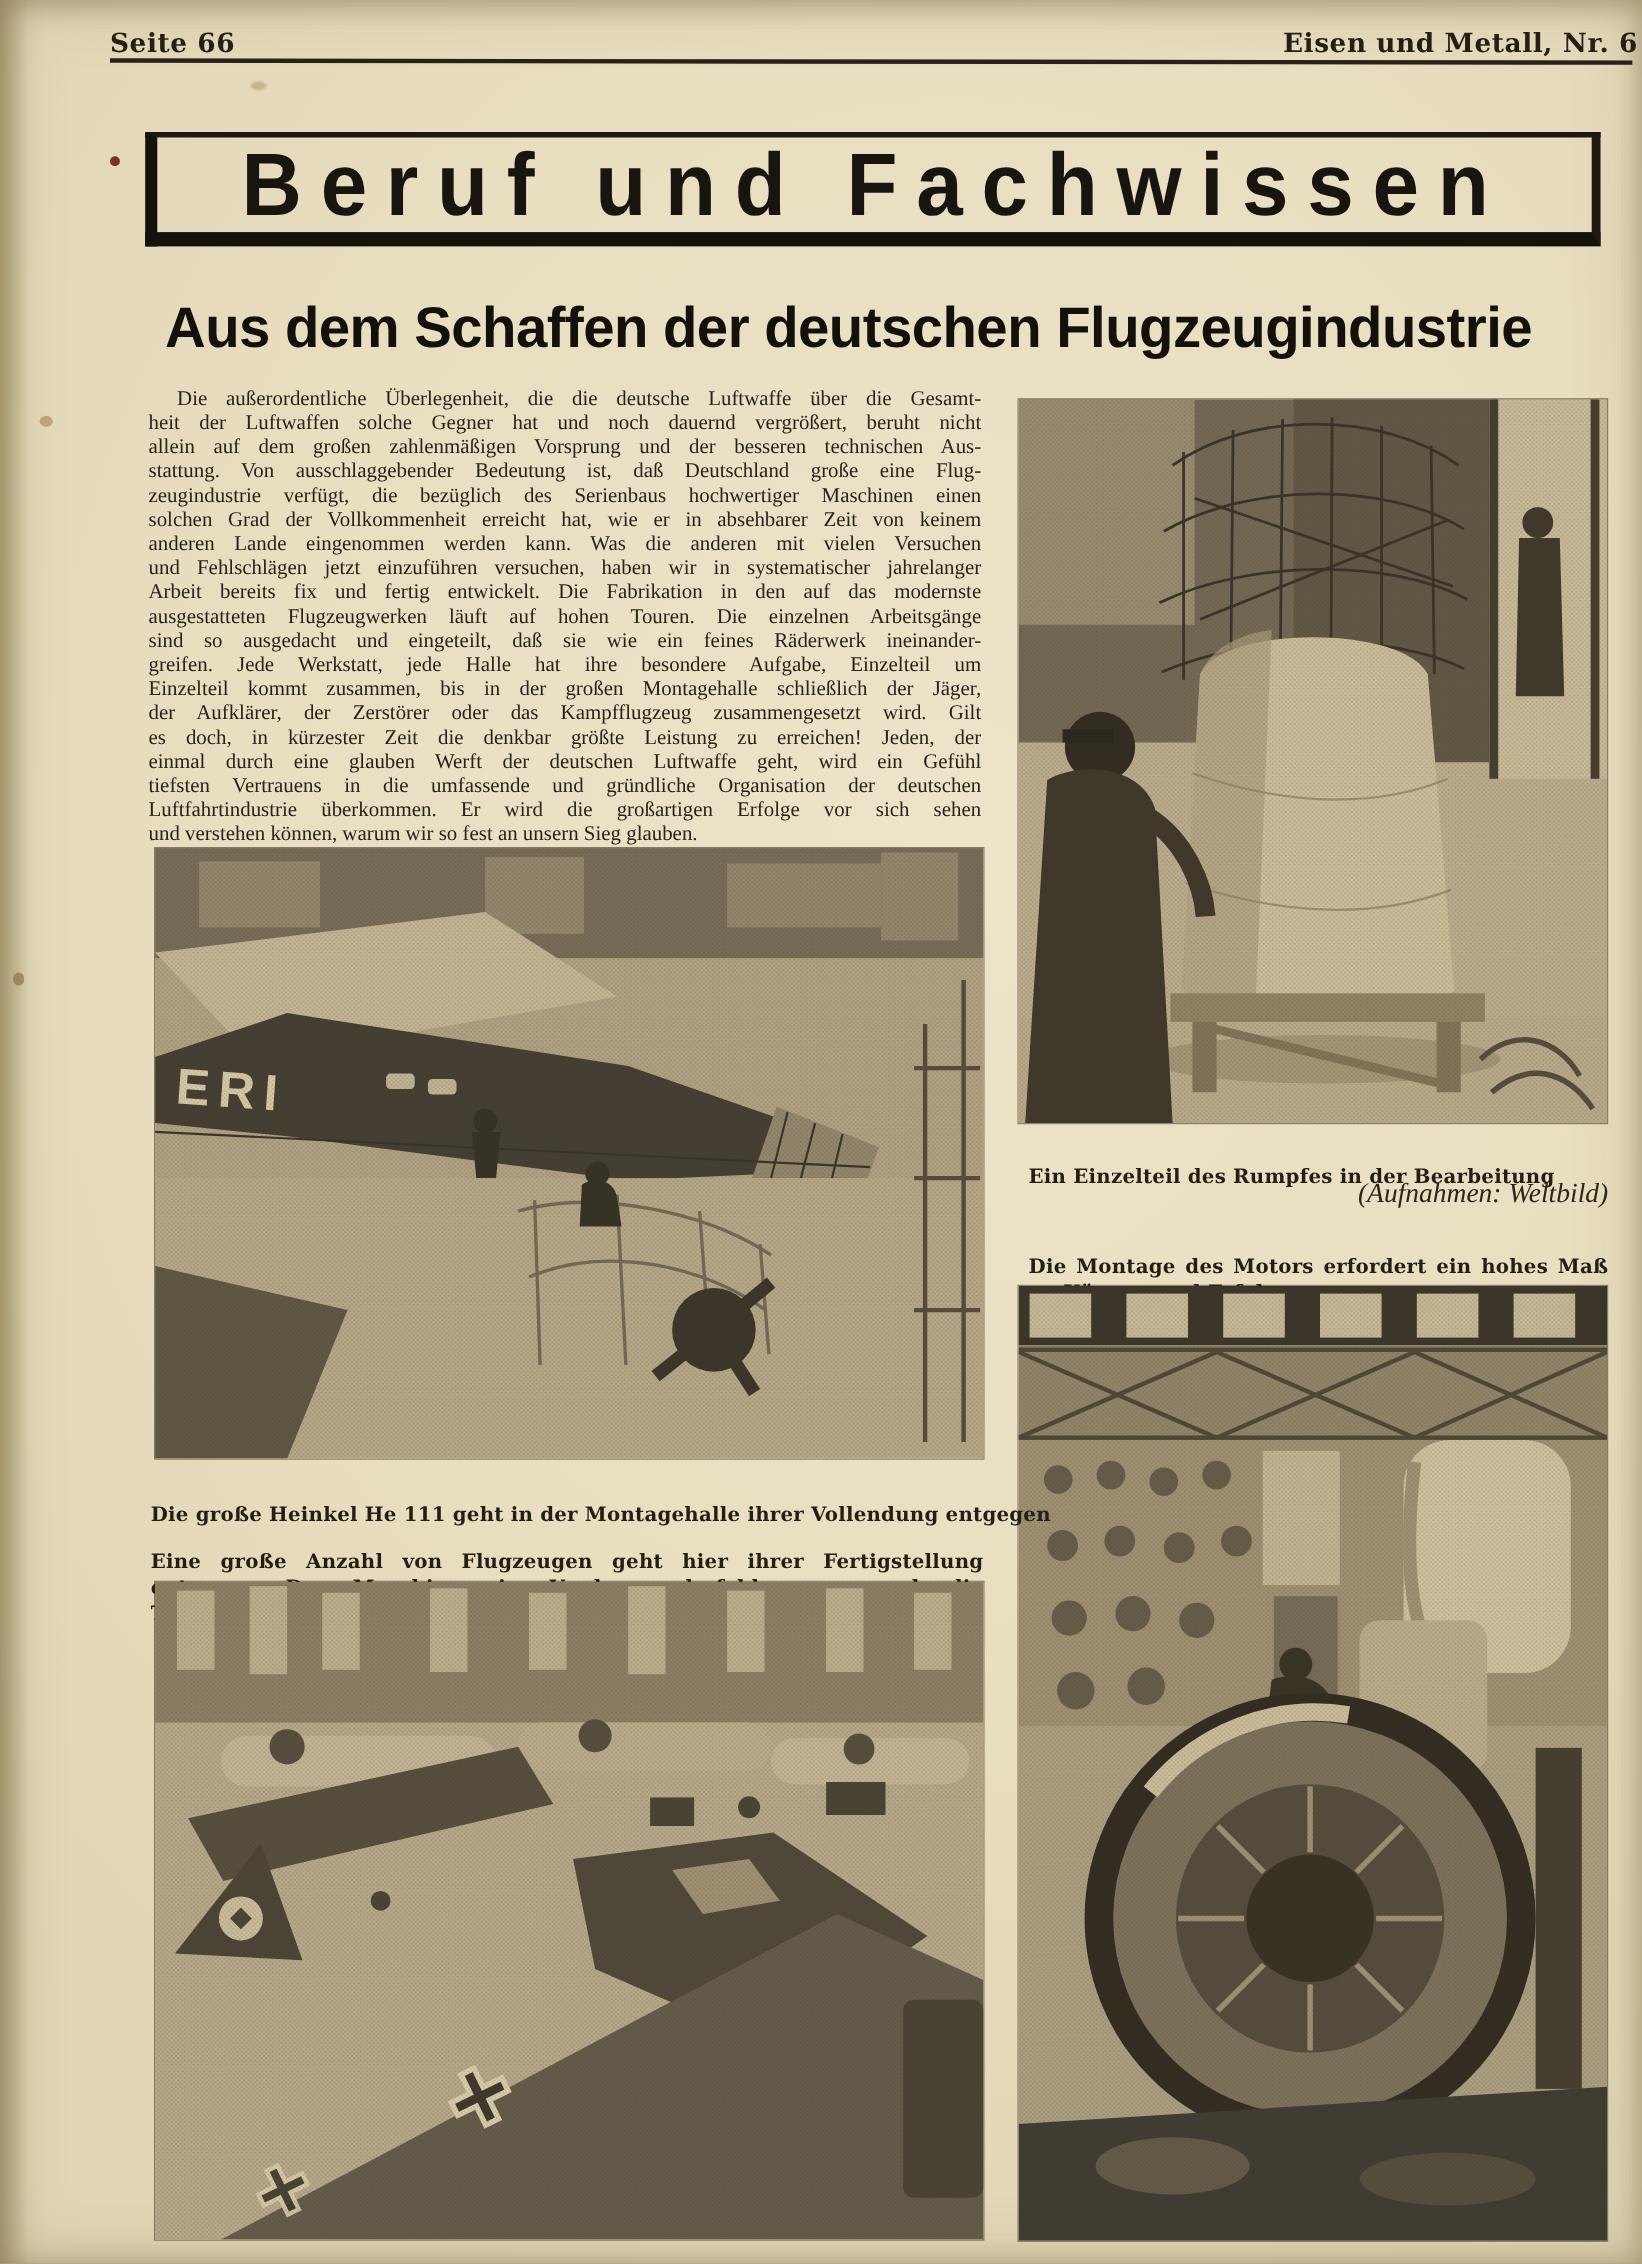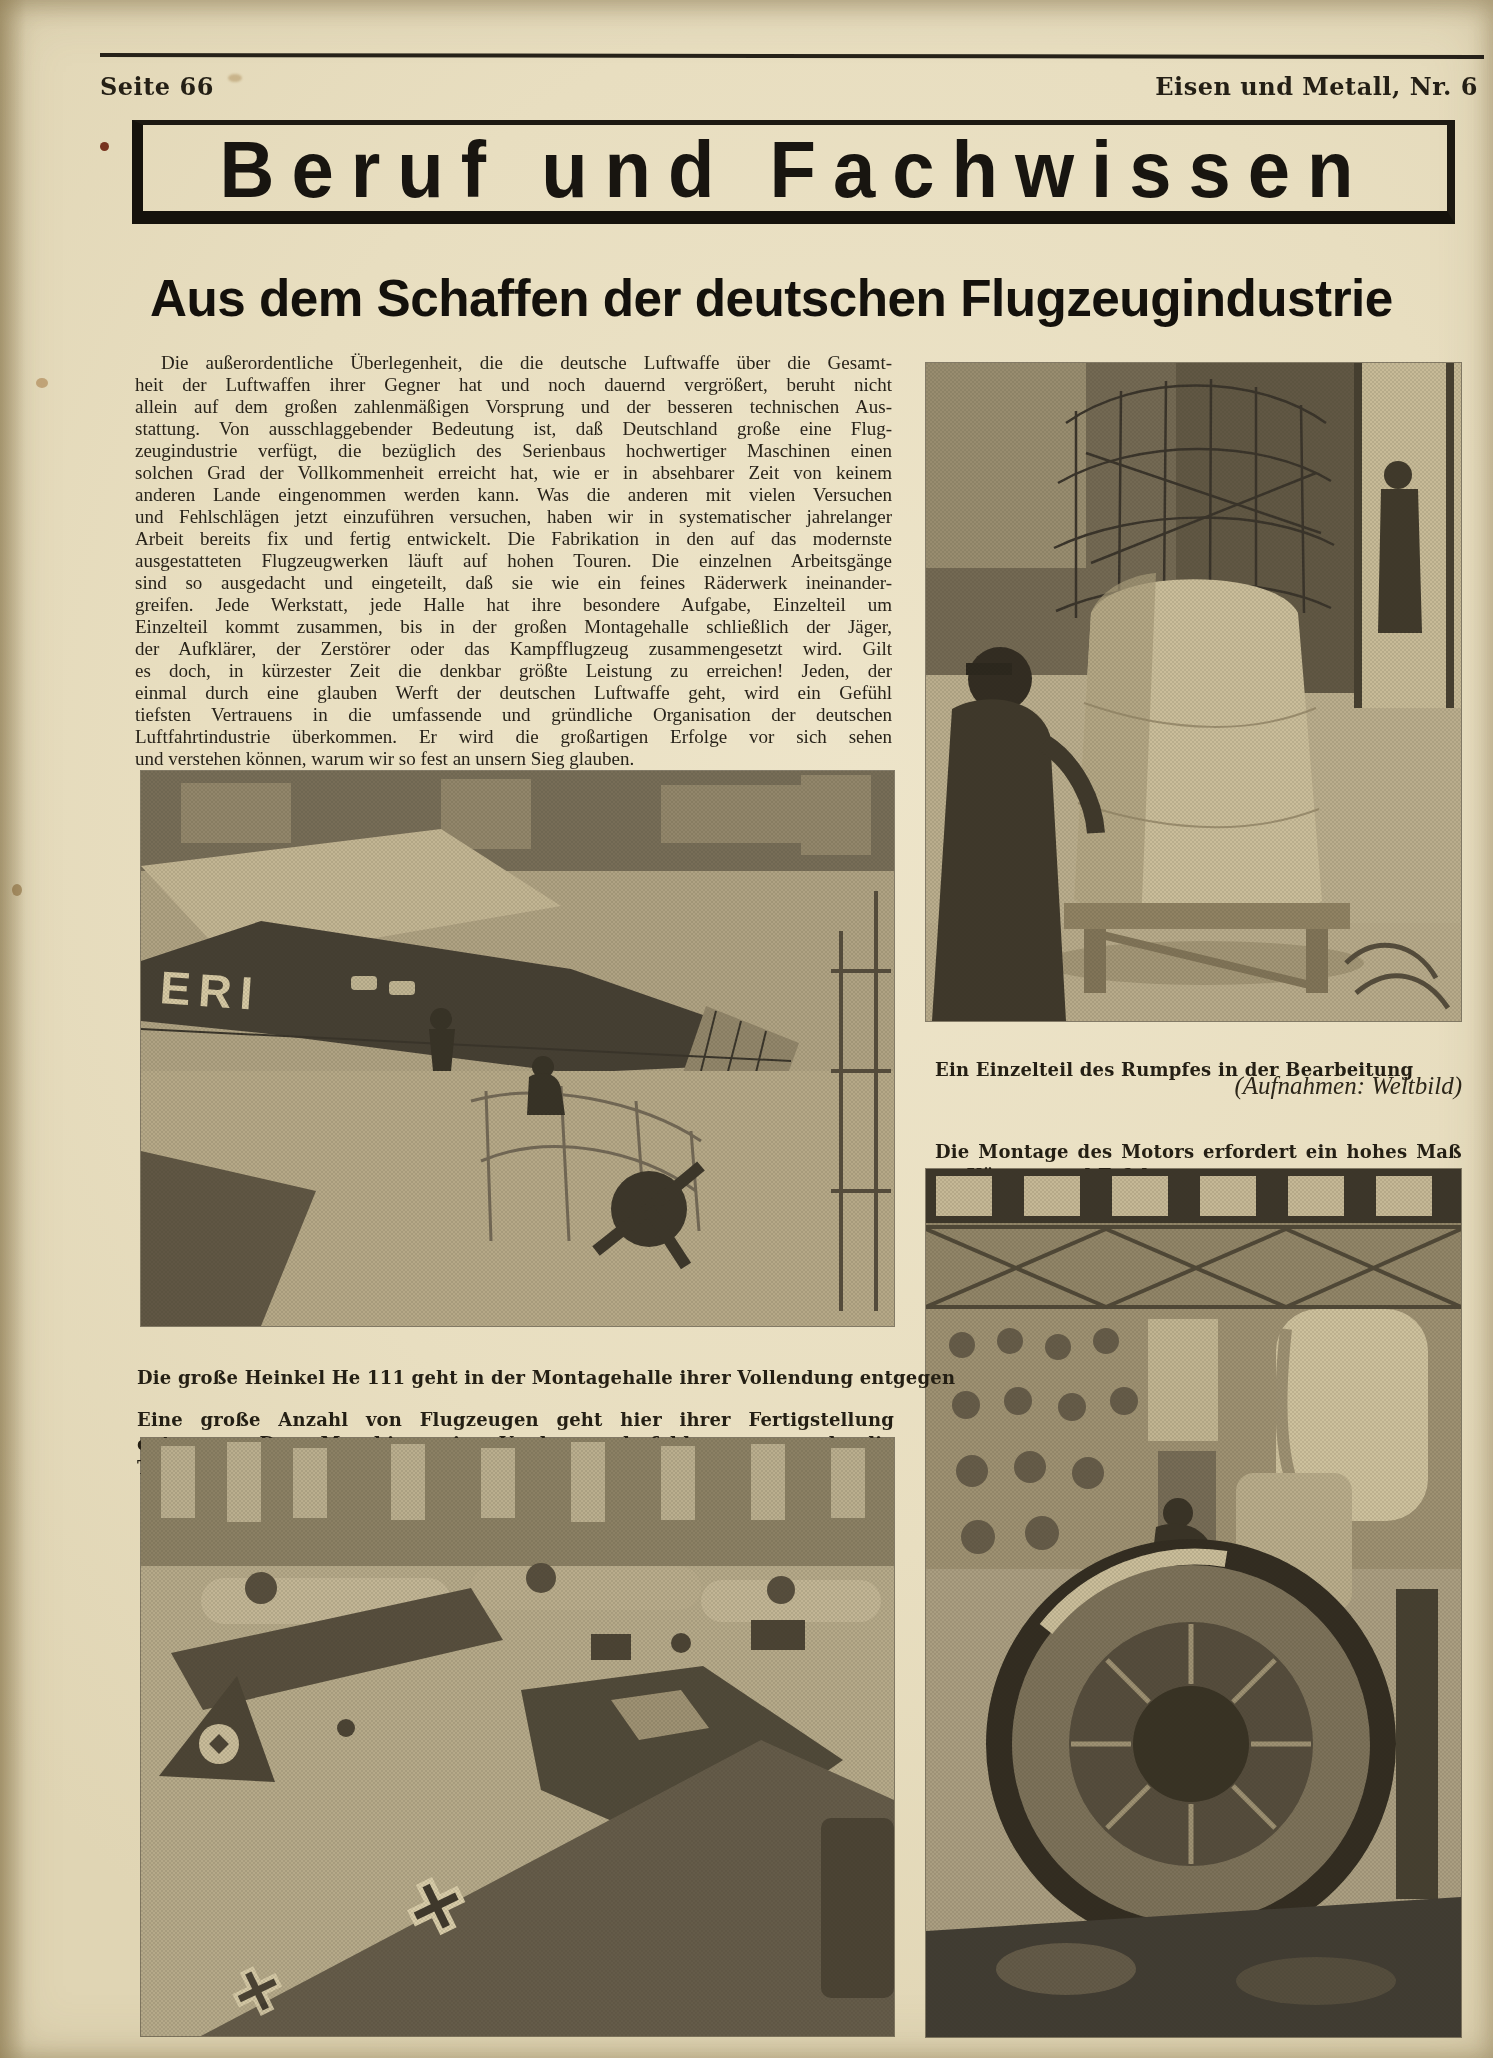--- a/index.html
+++ b/index.html
@@ -13,22 +13,22 @@
   .scan-edge{position:absolute;left:0;top:0;bottom:0;width:26px;
     background:linear-gradient(90deg, rgba(125,105,60,.35), rgba(125,105,60,0));}
   .stain{position:absolute;border-radius:50%;}
   .s1{left:100px;top:142px;width:9px;height:9px;background:#77341f;}
   .s2{left:36px;top:378px;width:12px;height:10px;background:rgba(150,100,40,.45);}
   .s3{left:12px;top:884px;width:10px;height:12px;background:rgba(120,85,35,.5);}
   .s4{left:556px;top:1982px;width:26px;height:20px;background:rgba(170,130,50,.35);filter:blur(1px);}
   .s5{left:652px;top:292px;width:7px;height:7px;background:rgba(160,110,40,.5);}
   .s6{left:228px;top:74px;width:14px;height:8px;background:rgba(150,110,50,.35);filter:blur(1px);}
 
-  .hdr{position:absolute;top:24px;left:100px;right:15px;display:flex;justify-content:space-between;
-    font-weight:bold;font-size:24px;letter-spacing:.5px;color:#241f15;font-family:"DejaVu Serif", serif;margin-top:48px;}
+  .hdr{position:absolute;top:24px;left:100px;right:4px;display:flex;justify-content:space-between;
+    font-weight:bold;font-size:24px;letter-spacing:.5px;color:#241f15;font-family:"DejaVu Serif", serif;}
   .hdr-rule{position:absolute;top:54px;left:100px;width:1384px;height:4px;background:#262119;transform:rotate(.08deg);}
 
   .banner{position:absolute;left:132px;top:120px;width:1323px;height:104px;
     border-top:5px solid #1d1912;border-right:8px solid #1d1912;border-bottom:13px solid #15120c;border-left:11px solid #15120c;
     display:flex;align-items:center;justify-content:center;box-sizing:border-box;}
   .banner span{font-family:"Liberation Sans", sans-serif;font-weight:bold;font-size:76px;letter-spacing:17px;
     color:#181510;transform:scaleY(1.06);white-space:nowrap;}
 
   .atitle{position:absolute;left:150px;top:268px;width:1295px;margin:0;
     font-family:"Liberation Sans", sans-serif;font-weight:bold;font-size:52px;letter-spacing:-.5px;
@@ -72,21 +72,21 @@
   <div class="hdr-rule"></div>
 
   <div class="banner">
     <span>Beruf und Fachwissen</span>
   </div>
 
   <h1 class="atitle">Aus dem Schaffen der deutschen Flugzeugindustrie</h1>
 
   <div class="body">
       <div class="bl">Die außerordentliche Überlegenheit, die die deutsche Luftwaffe über die Gesamt-</div>
-      <div class="bl">heit der Luftwaffen ihrer Gegner hat und noch dauernd vergrößert, beruht nicht</div>
+      <div class="bl">heit der Luftwaffen solche Gegner hat und noch dauernd vergrößert, beruht nicht</div>
       <div class="bl">allein auf dem großen zahlenmäßigen Vorsprung und der besseren technischen Aus-</div>
       <div class="bl">stattung. Von ausschlaggebender Bedeutung ist, daß Deutschland große eine Flug-</div>
       <div class="bl">zeugindustrie verfügt, die bezüglich des Serienbaus hochwertiger Maschinen einen</div>
       <div class="bl">solchen Grad der Vollkommenheit erreicht hat, wie er in absehbarer Zeit von keinem</div>
       <div class="bl">anderen Lande eingenommen werden kann. Was die anderen mit vielen Versuchen</div>
       <div class="bl">und Fehlschlägen jetzt einzuführen versuchen, haben wir in systematischer jahrelanger</div>
       <div class="bl">Arbeit bereits fix und fertig entwickelt. Die Fabrikation in den auf das modernste</div>
       <div class="bl">ausgestatteten Flugzeugwerken läuft auf hohen Touren. Die einzelnen Arbeitsgänge</div>
       <div class="bl">sind so ausgedacht und eingeteilt, daß sie wie ein feines Räderwerk ineinander-</div>
       <div class="bl">greifen. Jede Werkstatt, jede Halle hat ihre besondere Aufgabe, Einzelteil um</div>

